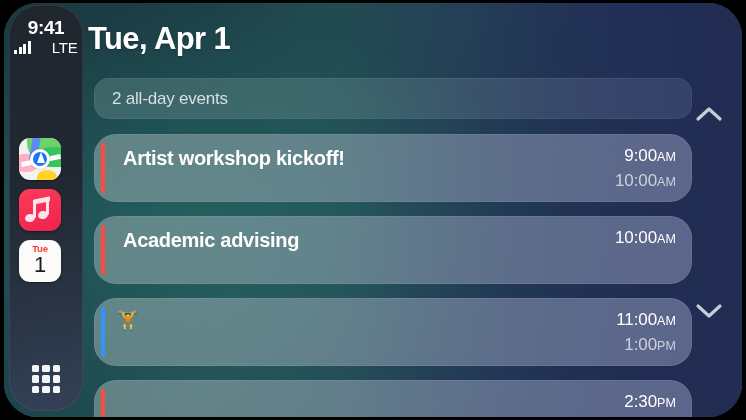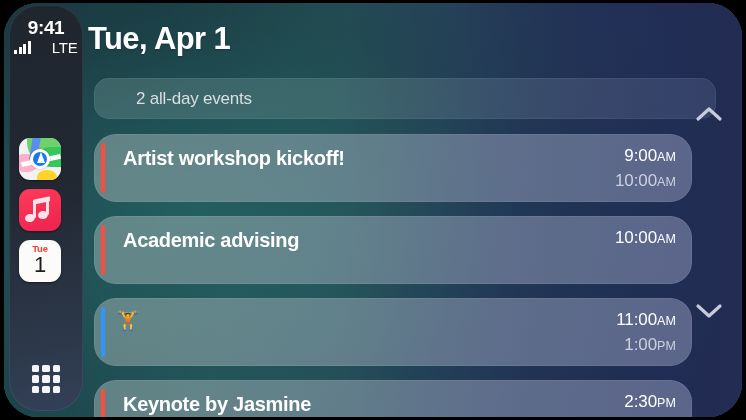--- a/index.html
+++ b/index.html
@@ -239,21 +239,20 @@
   .allday-pill {
     position: absolute;
     left: 90px; top: 75px;
     width: 598px; height: 41px;
     border-radius: 15px;
     background: linear-gradient(100deg, rgba(132,166,166,0.30) 0%, rgba(126,160,162,0.28) 40%, rgba(120,136,168,0.26) 75%, rgba(116,128,170,0.24) 100%);
     box-shadow: inset 0 0 0 0.8px rgba(200,215,225,0.10);
     display: flex;
     align-items: center;
     z-index: 3;
-    padding-left: 24px;
   }
   .allday-label {
     margin-left: 18px;
     color: #d9dfe2;
     font-size: 17px;
     letter-spacing: -0.2px;
   }
 
   
   .event-list {
@@ -453,24 +452,20 @@
             <span>11:00</span><span class="ampm">AM</span>
           </div>
           <div class="time-line time-end">
             <span>1:00</span><span class="ampm">PM</span>
           </div>
         </div>
       </div>
 
       <div class="event-card">
         <div class="event-accent"></div>
-        <div class="event-title-wrap">
-          <span class="event-emoji"></span>
-          <span class="event-title">Keynote by Jasmine</span>
-        </div>
         <div class="event-times">
           <div class="time-line time-start">
             <span>2:30</span><span class="ampm">PM</span>
           </div>
           <div class="time-line time-end">
             <span></span><span class="ampm"></span>
           </div>
         </div>
       </div>
 

